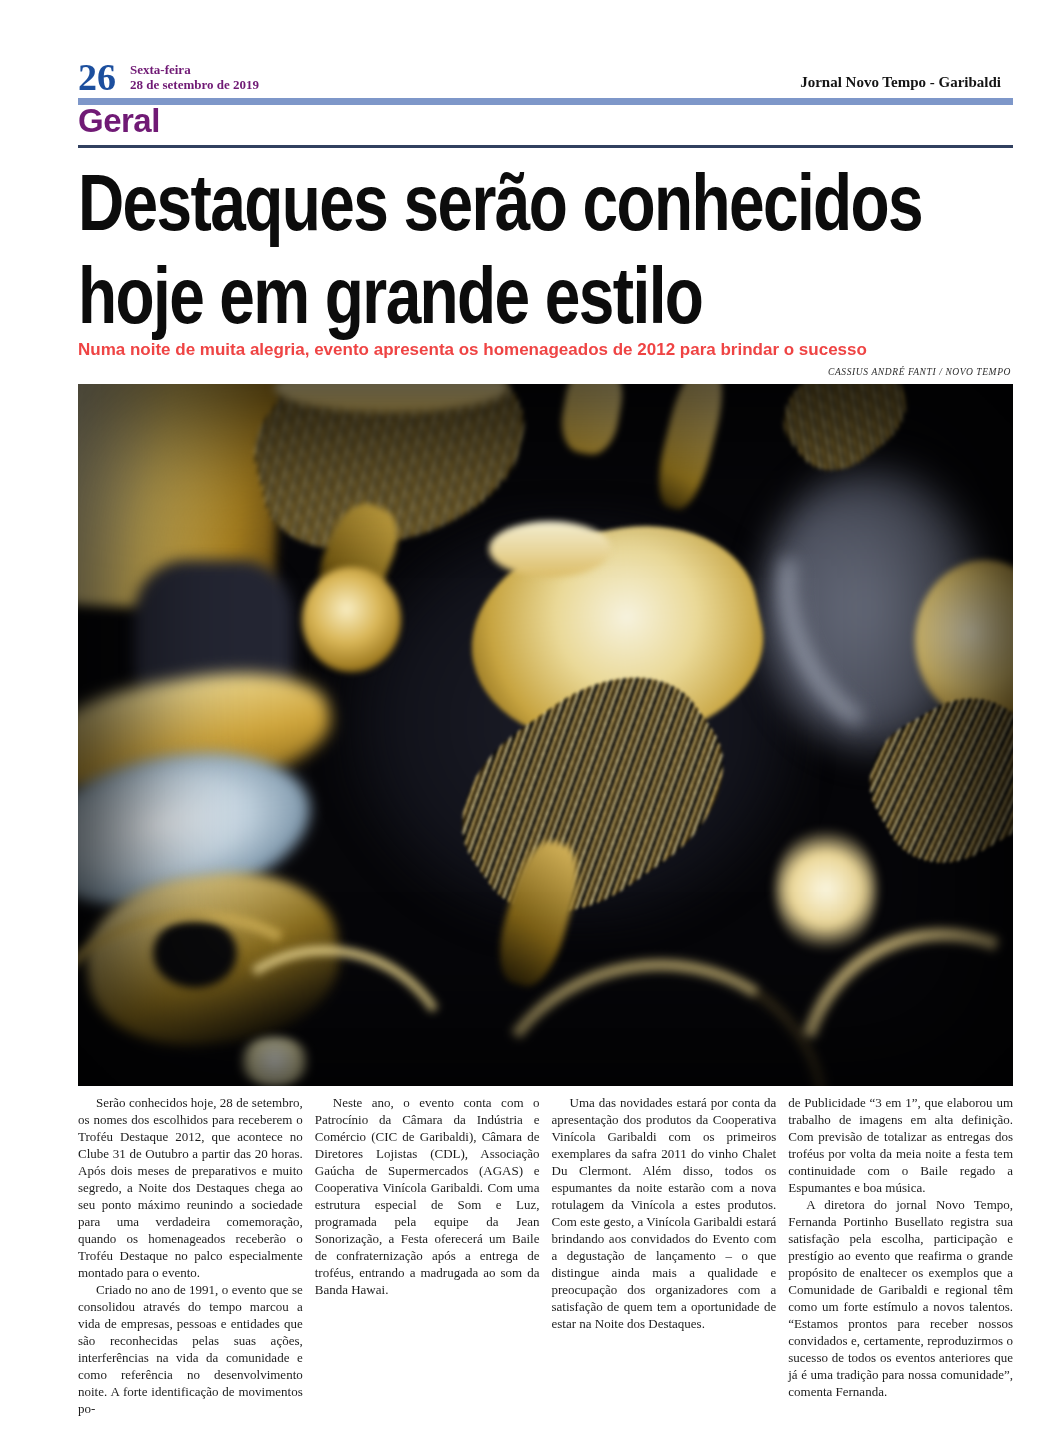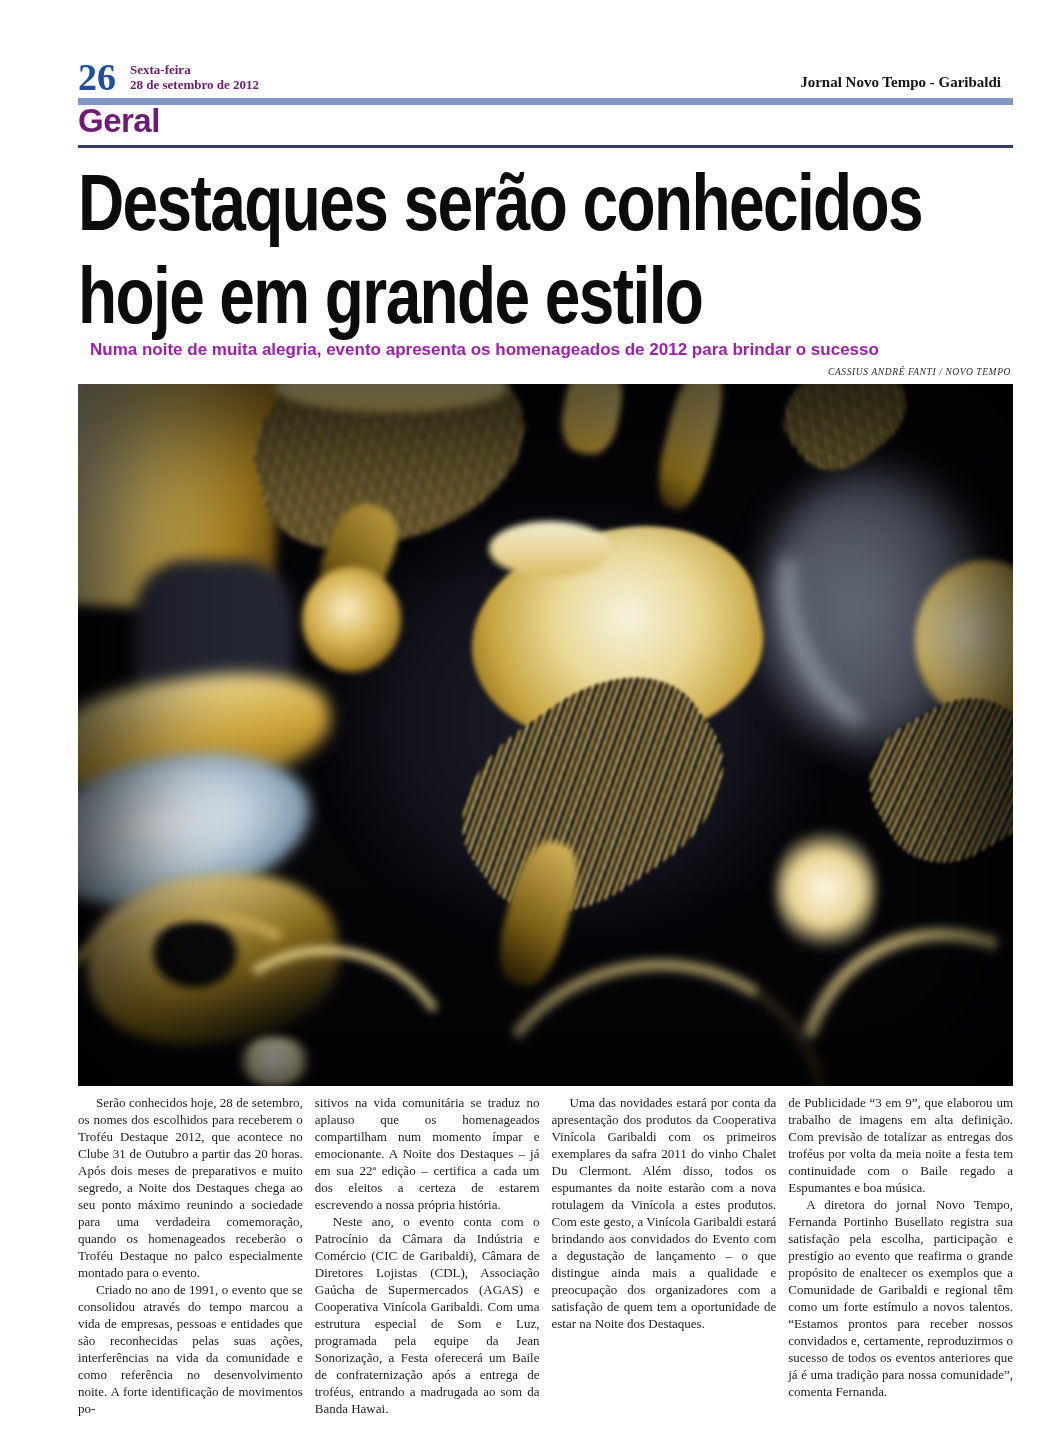--- a/index.html
+++ b/index.html
@@ -13,21 +13,21 @@
   .masthead{position:absolute;right:12px;top:74px;font:700 15px/16px "Liberation Serif",serif;color:#141414;}
   .blue-bar{position:absolute;left:0;top:98px;width:100%;height:7px;background:#7e97c9;}
   .section-label{position:absolute;left:0;top:103px;font:700 33px/36px "Liberation Sans",sans-serif;
                  color:#701a75;letter-spacing:-0.5px;}
   .dark-rule{position:absolute;left:0;top:145px;width:100%;height:3px;background:#31405f;}
 
   
   .headline{position:absolute;left:0;top:156px;color:#0c0c0c;}
   .headline .hl{font:700 80px/93px "Liberation Sans",sans-serif;letter-spacing:-2px;
                 transform:scaleX(0.8);transform-origin:0 50%;white-space:nowrap;}
-  .deck{position:absolute;left:12px;top:340px;font:700 17px/20px "Liberation Sans",sans-serif;color:#a21caf;}
+  .deck{position:absolute;left:0;top:340px;font:700 17px/20px "Liberation Sans",sans-serif;color:#ef4444;}
   .credit{position:absolute;right:2px;top:367px;font:italic 9.5px/11px "Liberation Serif",serif;
           letter-spacing:.6px;color:#2b2b2b;}
 
   
   .photo{position:absolute;left:0;top:384px;width:935px;height:702px;background:#060609;overflow:hidden;}
   .pb{position:absolute;}
   .herr{background:repeating-linear-gradient(118deg,#0c0a06 0 3px,#d9b75a 3px 5px,#332608 5px 9px,#efd98e 9px 11px);}
   .herr2{background:repeating-linear-gradient(145deg,#0a0906 0 4px,#e6c878 4px 6px,#2c2008 6px 10px,#f4e3a6 10px 12px);}
   .bg-navy{left:28%;top:18%;width:50%;height:60%;background:radial-gradient(ellipse at 50% 50%,#1c1d28 0%,#11121a 55%,transparent 75%);filter:blur(14px);}
   .bg-gray{left:73%;top:11%;width:25%;height:42%;border-radius:50%;
@@ -87,21 +87,21 @@
 </style>
 </head>
 <body>
 
 <div class="page">
   <div class="content">
 
     <div class="page-number">26</div>
     <div class="date-block">
       <div>Sexta-feira</div>
-      <div>28 de setembro de 2012</div>
+      <div>28 de setembro de 2019</div>
     </div>
     <div class="masthead">Jornal Novo Tempo - Garibaldi</div>
     <div class="blue-bar"></div>
     <div class="section-label">Geral</div>
     <div class="dark-rule"></div>
 
     <div class="headline">
       <div class="hl">Destaques serão conhecidos</div>
       <div class="hl">hoje em grande estilo</div>
     </div>
@@ -139,26 +139,25 @@
       <div class="pb ring4"></div>
       <div class="pb vignette"></div>
     </div>
 
     <div class="article">
       <div class="col">
         <p>Serão conhecidos hoje, 28 de setembro, os nomes dos escolhidos para receberem o Troféu Destaque 2012, que acontece no Clube 31 de Outubro a partir das 20 horas. Após dois meses de preparativos e muito segredo, a Noite dos Destaques chega ao seu ponto máximo reunindo a sociedade para uma verdadeira comemoração, quando os homenageados receberão o Troféu Destaque no palco especialmente montado para o evento.</p>
         <p>Criado no ano de 1991, o evento que se consolidou através do tempo marcou a vida de empresas, pessoas e entidades que são reconhecidas pelas suas ações, interferências na vida da comunidade e como referência no desenvolvimento noite. A forte identificação de movimentos po-</p>
       </div>
       <div class="col">
-        <p class="cont">sitivos na vida comunitária se traduz no aplauso que os homenageados compartilham num momento ímpar e emocionante. A Noite dos Destaques – já em sua 22ª edição – certifica a cada um dos eleitos a certeza de estarem escrevendo a nossa própria história.</p>
         <p>Neste ano, o evento conta com o Patrocínio da Câmara da Indústria e Comércio (CIC de Garibaldi), Câmara de Diretores Lojistas (CDL), Associação Gaúcha de Supermercados (AGAS) e Cooperativa Vinícola Garibaldi. Com uma estrutura especial de Som e Luz, programada pela equipe da Jean Sonorização, a Festa oferecerá um Baile de confraternização após a entrega de troféus, entrando a madrugada ao som da Banda Hawai.</p>
       </div>
       <div class="col">
         <p>Uma das novidades estará por conta da apresentação dos produtos da Cooperativa Vinícola Garibaldi com os primeiros exemplares da safra 2011 do vinho Chalet Du Clermont. Além disso, todos os espumantes da noite estarão com a nova rotulagem da Vinícola a estes produtos. Com este gesto, a Vinícola Garibaldi estará brindando aos convidados do Evento com a degustação de lançamento – o que distingue ainda mais a qualidade e preocupação dos organizadores com a satisfação de quem tem a oportunidade de estar na Noite dos Destaques.</p>
       </div>
       <div class="col">
-        <p class="cont">de Publicidade “3 em 9”, que elaborou um trabalho de imagens em alta definição. Com previsão de totalizar as entregas dos troféus por volta da meia noite a festa tem continuidade com o Baile regado a Espumantes e boa música.</p>
+        <p class="cont">de Publicidade “3 em 1”, que elaborou um trabalho de imagens em alta definição. Com previsão de totalizar as entregas dos troféus por volta da meia noite a festa tem continuidade com o Baile regado a Espumantes e boa música.</p>
         <p>A diretora do jornal Novo Tempo, Fernanda Portinho Busellato registra sua satisfação pela escolha, participação e prestígio ao evento que reafirma o grande propósito de enaltecer os exemplos que a Comunidade de Garibaldi e regional têm como um forte estímulo a novos talentos. “Estamos prontos para receber nossos convidados e, certamente, reproduzirmos o sucesso de todos os eventos anteriores que já é uma tradição para nossa comunidade”, comenta Fernanda.</p>
       </div>
     </div>
 
   </div>
 </div>
 
 </body></html>

